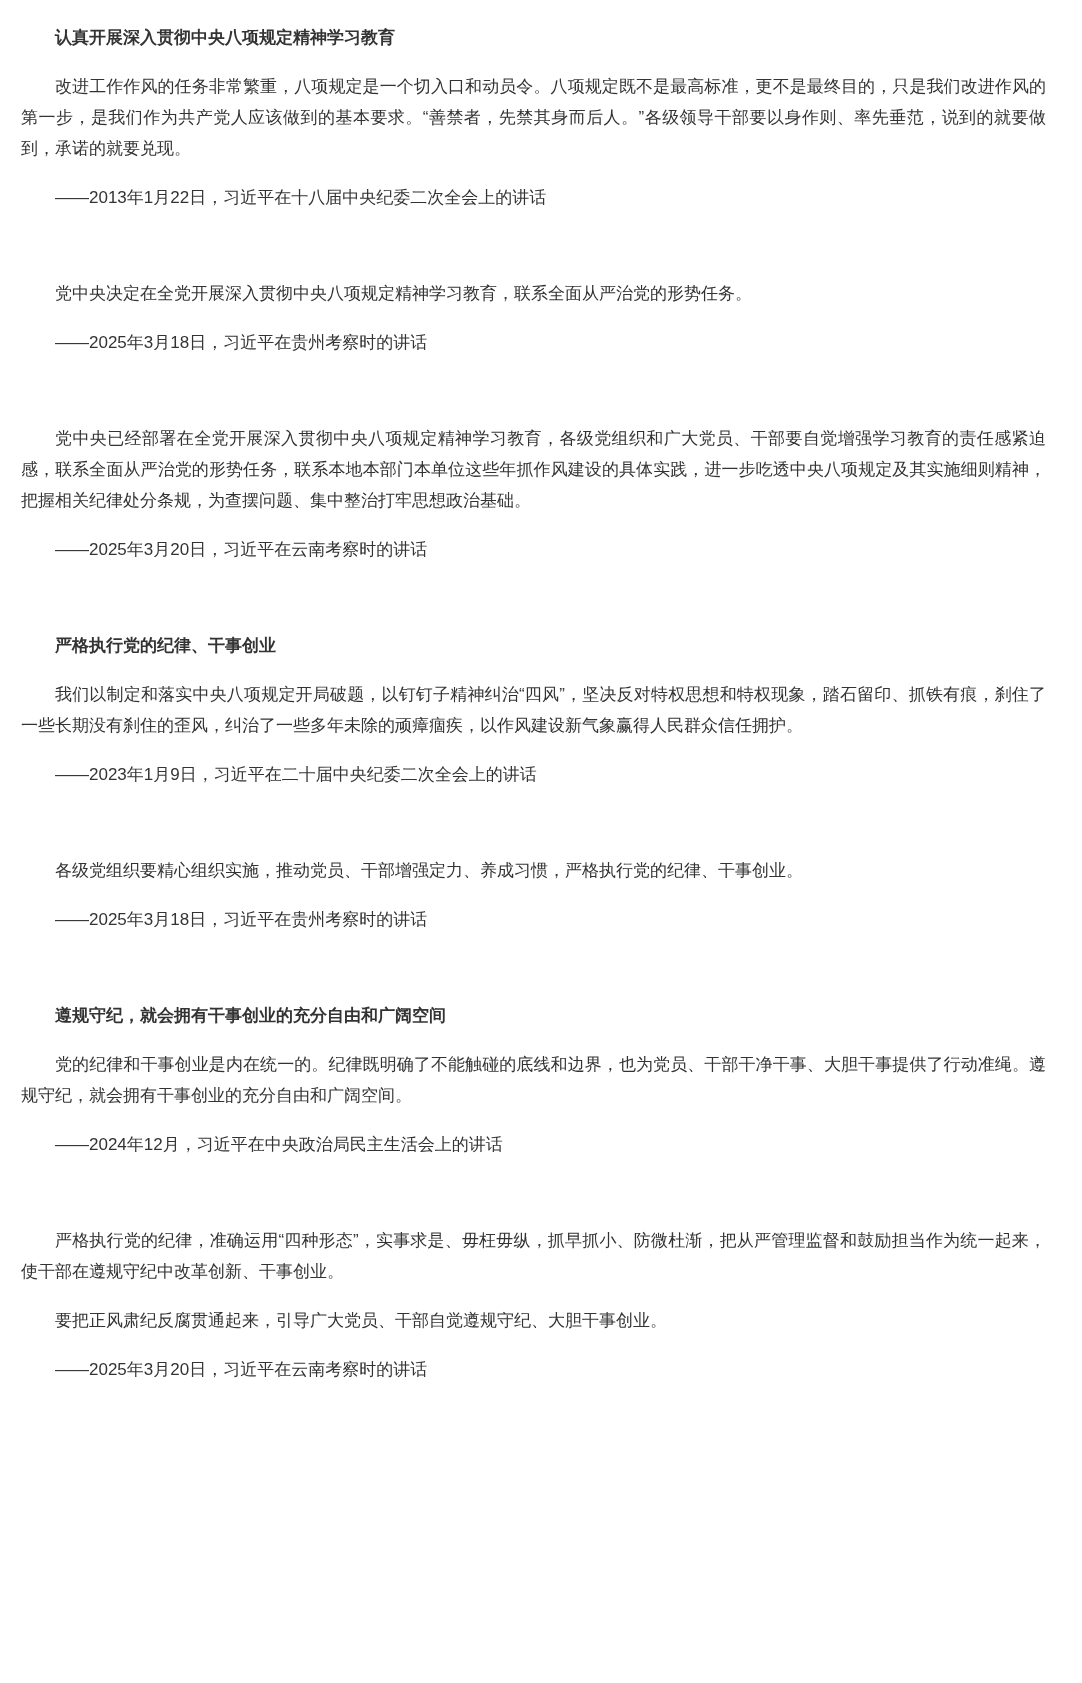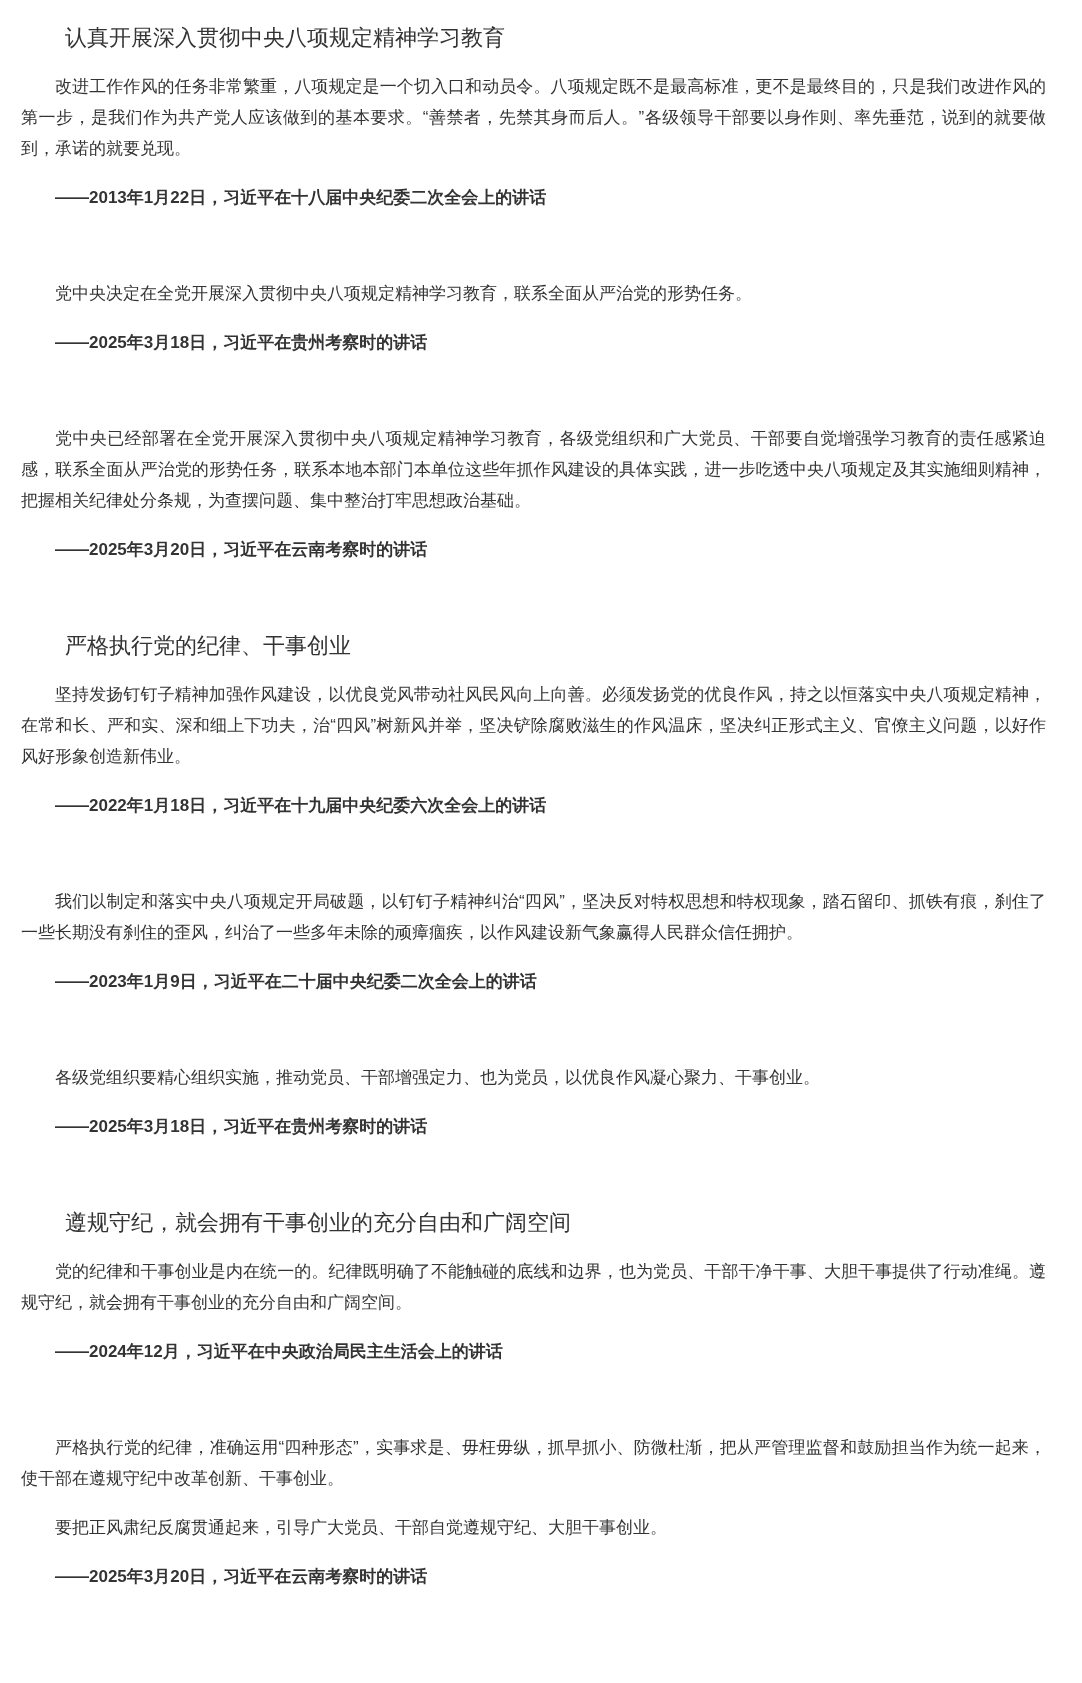--- a/index.html
+++ b/index.html
@@ -14,36 +14,35 @@
     padding: 22px 20px 26px 21px;
     font-family: "Liberation Sans", "DejaVu Sans", sans-serif;
     font-size: 17px;
     line-height: 31px;
     color: #333333;
   }
   .section {
     margin: 0;
   }
   .heading {
-    font-size: 22px;
-    font-weight: 400;
+    font-size: 17px;
+    font-weight: 700;
     margin: 0 0 18px 0;
     text-indent: 2em;
     color: #333333;
   }
   .quote {
     margin: 0 16px 18px 0;
     text-indent: 2em;
     text-align: justify;
     word-break: break-all;
   }
   .source {
     margin: 0 0 65px 0;
     text-indent: 2em;
-    font-weight: bold;
   }
   .section:last-child .quote-block:last-child .source {
     margin-bottom: 0;
   }
 </style>
 </head>
 <body>
 
 <div class="doc">
 
@@ -62,32 +61,28 @@
 
     <div class="quote-block">
       <p class="quote">党中央已经部署在全党开展深入贯彻中央八项规定精神学习教育，各级党组织和广大党员、干部要自觉增强学习教育的责任感紧迫感，联系全面从严治党的形势任务，联系本地本部门本单位这些年抓作风建设的具体实践，进一步吃透中央八项规定及其实施细则精神，把握相关纪律处分条规，为查摆问题、集中整治打牢思想政治基础。</p>
       <p class="source">——2025年3月20日，习近平在云南考察时的讲话</p>
     </div>
   </div>
 
   <div class="section">
     <h2 class="heading">严格执行党的纪律、干事创业</h2>
 
-    <div class="quote-block">
-      <p class="quote">坚持发扬钉钉子精神加强作风建设，以优良党风带动社风民风向上向善。必须发扬党的优良作风，持之以恒落实中央八项规定精神，在常和长、严和实、深和细上下功夫，治“四风”树新风并举，坚决铲除腐败滋生的作风温床，坚决纠正形式主义、官僚主义问题，以好作风好形象创造新伟业。</p>
-      <p class="source">——2022年1月18日，习近平在十九届中央纪委六次全会上的讲话</p>
-    </div>
 
     <div class="quote-block">
       <p class="quote">我们以制定和落实中央八项规定开局破题，以钉钉子精神纠治“四风”，坚决反对特权思想和特权现象，踏石留印、抓铁有痕，刹住了一些长期没有刹住的歪风，纠治了一些多年未除的顽瘴痼疾，以作风建设新气象赢得人民群众信任拥护。</p>
       <p class="source">——2023年1月9日，习近平在二十届中央纪委二次全会上的讲话</p>
     </div>
 
     <div class="quote-block">
-      <p class="quote">各级党组织要精心组织实施，推动党员、干部增强定力、也为党员，以优良作风凝心聚力、干事创业。</p>
+      <p class="quote">各级党组织要精心组织实施，推动党员、干部增强定力、养成习惯，严格执行党的纪律、干事创业。</p>
       <p class="source">——2025年3月18日，习近平在贵州考察时的讲话</p>
     </div>
   </div>
 
   <div class="section">
     <h2 class="heading">遵规守纪，就会拥有干事创业的充分自由和广阔空间</h2>
 
     <div class="quote-block">
       <p class="quote">党的纪律和干事创业是内在统一的。纪律既明确了不能触碰的底线和边界，也为党员、干部干净干事、大胆干事提供了行动准绳。遵规守纪，就会拥有干事创业的充分自由和广阔空间。</p>
       <p class="source">——2024年12月，习近平在中央政治局民主生活会上的讲话</p>

